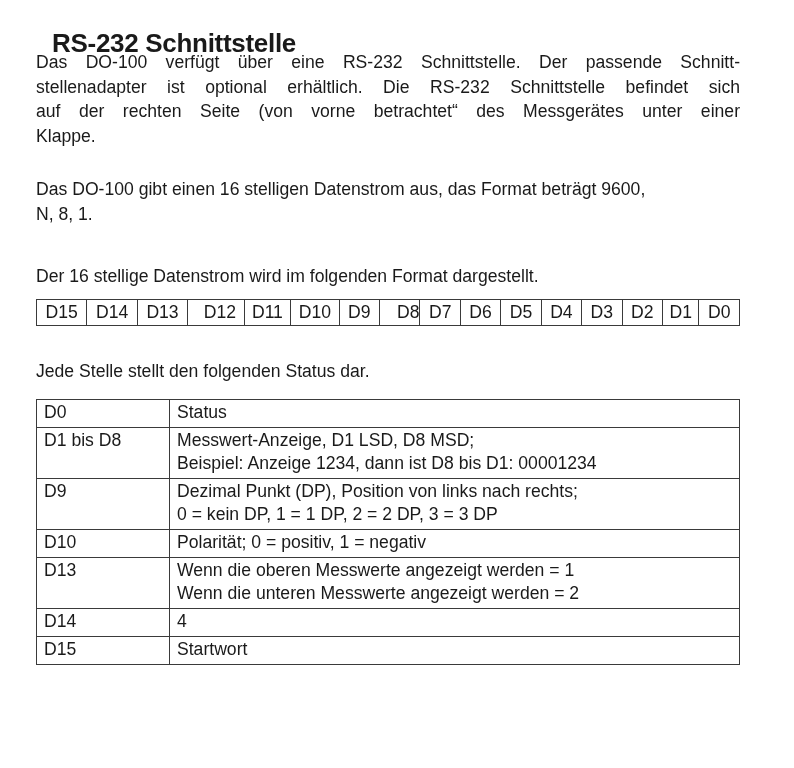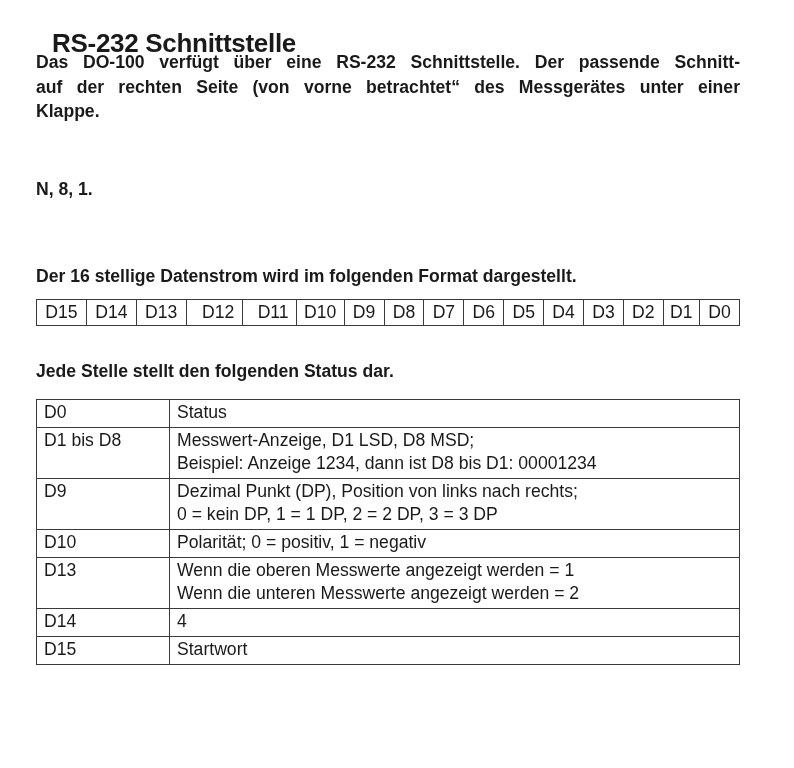--- a/index.html
+++ b/index.html
@@ -38,21 +38,20 @@
       width: 704px;
       font-size: 17.6px;
       line-height: 24.5px;
       text-align: justify;
       margin: 0;
     }
     .para .line {
       display: block;
       text-align: justify;
       text-align-last: justify;
-      font-weight: bold;
     }
     .para .line.last {
       text-align-last: left;
     }
     #p1 { top: 50px; }
     #p2 { top: 177px; }
     #p3 { top: 264px; }
     #p4 { top: 359px; }
 
     .bits {
@@ -88,43 +87,45 @@
     .status td .ln { display: block; }
   </style>
 </head>
 <body>
 
 <div class="page">
   <h1>RS-232 Schnittstelle</h1>
 
   <p class="para" id="p1">
     <span class="line">Das DO-100 verfügt über eine RS-232 Schnittstelle. Der passende Schnitt-</span>
+    <span class="line">stellenadapter ist optional erhältlich. Die RS-232 Schnittstelle befindet sich</span>
     <span class="line">auf der rechten Seite (von vorne betrachtet“ des Messgerätes unter einer</span>
     <span class="line last">Klappe.</span>
   </p>
 
   <p class="para" id="p2">
+    <span class="line last">Das DO-100 gibt einen 16 stelligen Datenstrom aus, das Format beträgt 9600,</span>
     <span class="line last">N, 8, 1.</span>
   </p>
 
   <p class="para" id="p3">
     <span class="line last">Der 16 stellige Datenstrom wird im folgenden Format dargestellt.</span>
   </p>
 
   <table class="bits">
     <tbody>
         <tr id="bits-row">
           <td style="width: 50px;">D15</td>
           <td style="width: 50px;">D14</td>
           <td style="width: 50px;">D13</td>
           <td style="width: 48px; padding-left: 8px;">D12</td>
-          <td style="width: 46px; padding-left: 8px;">D11</td>
+          <td style="width: 46px;">D11</td>
           <td style="width: 48px;">D10</td>
           <td style="width: 40px;">D9</td>
-          <td style="width: 40px;">D8</td>
+          <td style="width: 40px; text-align: right;">D8</td>
           <td style="width: 40px;">D7</td>
           <td style="width: 40px;">D6</td>
           <td style="width: 40px; text-align: center;">D5</td>
           <td style="width: 40px;">D4</td>
           <td style="width: 40px;">D3</td>
           <td style="width: 40px;">D2</td>
           <td style="width: 36px;">D1</td>
           <td style="width: 40px;">D0</td>
         </tr>
   </tbody>

